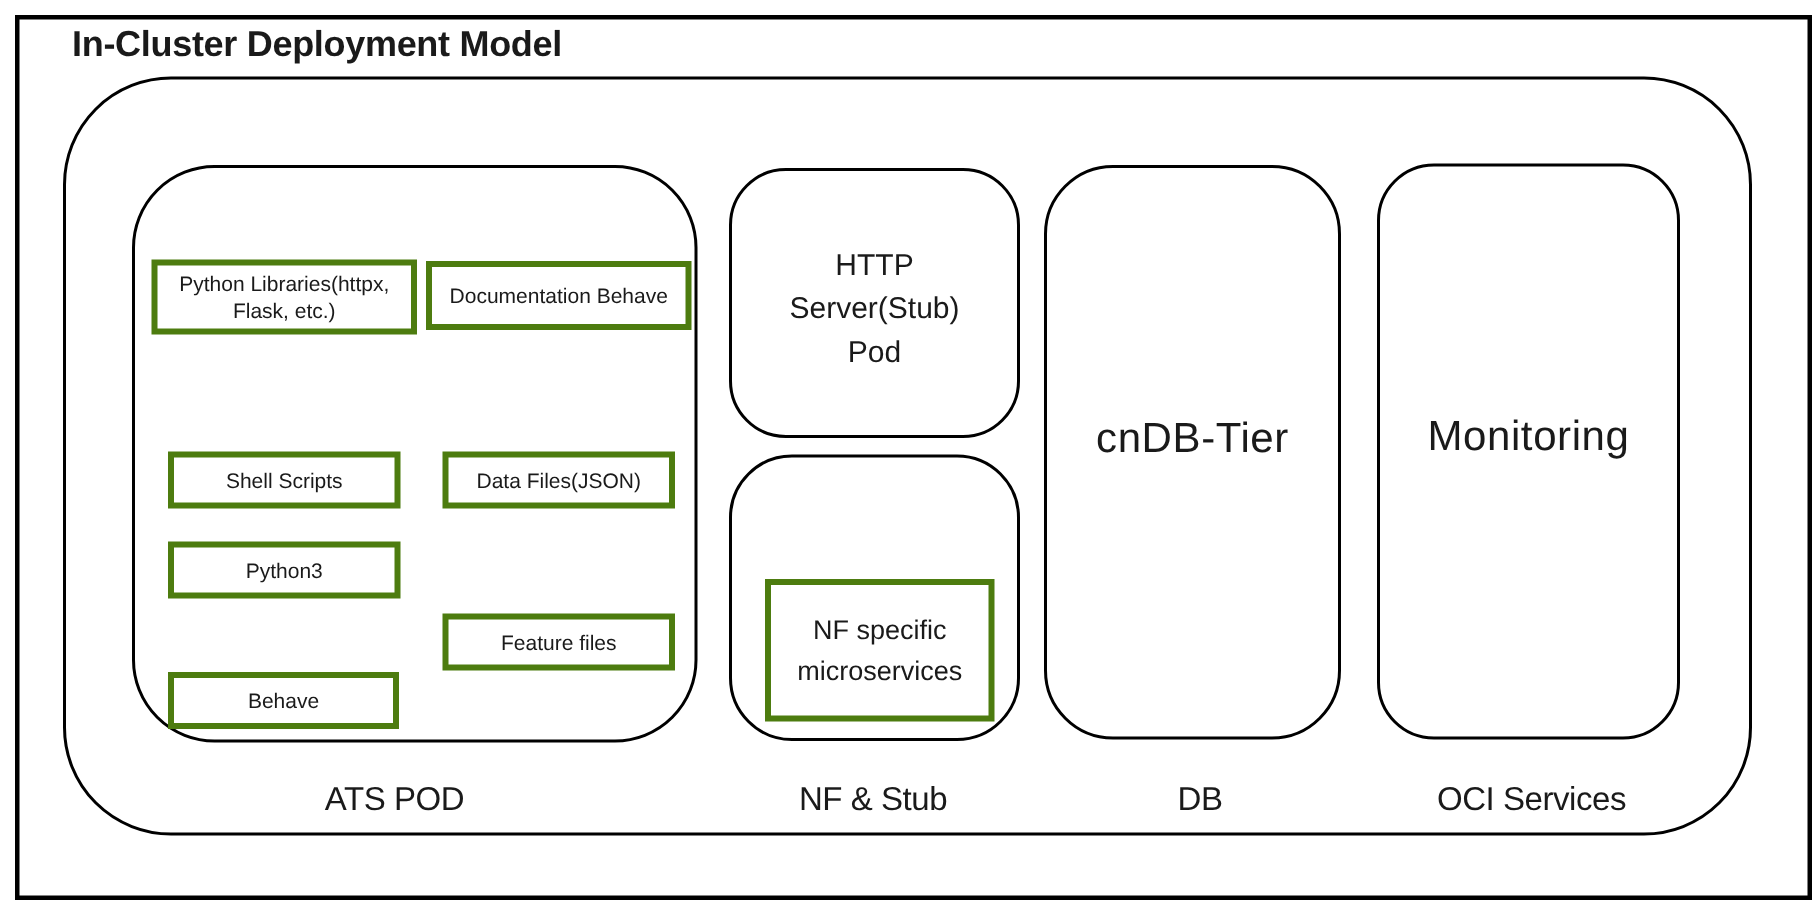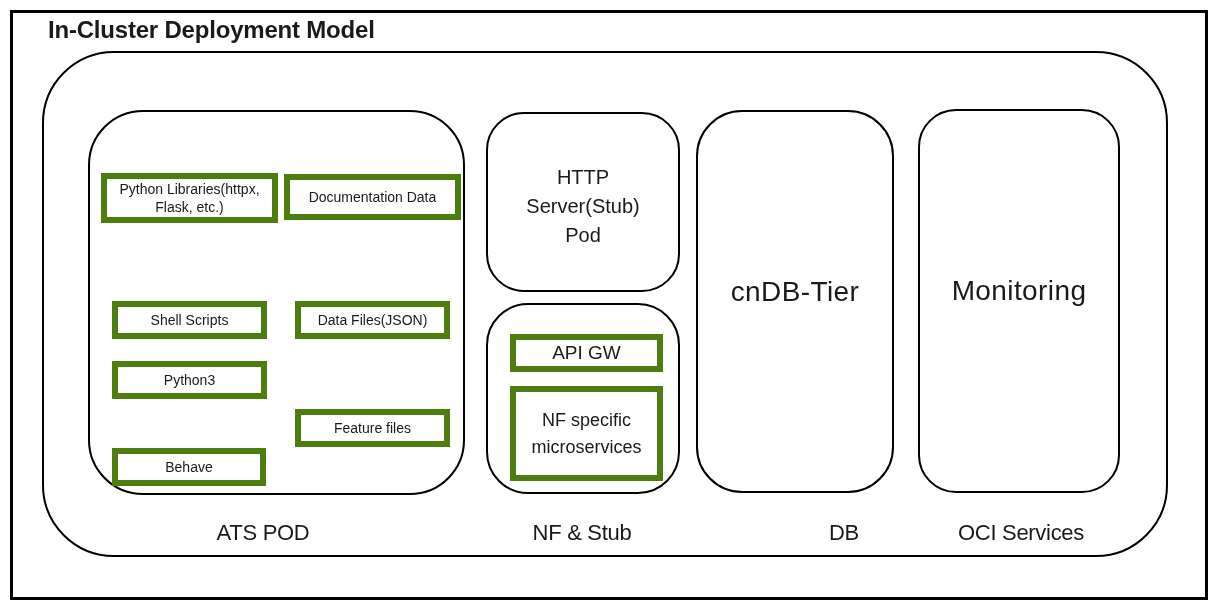--- a/index.html
+++ b/index.html
@@ -47,21 +47,21 @@
   }
 
   .sec-ats      { left: 88px;  top: 110px; width: 377px; height: 385px; border-radius: 55px; }
   .sec-http     { left: 486px; top: 112px; width: 194px; height: 180px; border-radius: 38px; }
   .sec-nf-lower { left: 486px; top: 303px; width: 194px; height: 191px; border-radius: 42px; }
   .sec-cndb     { left: 696px; top: 110px; width: 198px; height: 383px; border-radius: 46px; }
   .sec-oci      { left: 918px; top: 109px; width: 202px; height: 384px; border-radius: 38px; padding-left: 15px; }
 
   .box {
     position: absolute;
-    border: 6px solid #4d7c0f;
+    border: 4px solid #4d7c0f;
     background: #ffffff;
     display: flex;
     align-items: center;
     justify-content: center;
     text-align: center;
     font-size: 14px;
     line-height: 18px;
     padding: 2px 6px;
   }
 
@@ -97,40 +97,40 @@
     position: absolute;
     top: 520px;
     transform: translateX(-50%);
     font-size: 22px;
     font-weight: normal;
     letter-spacing: -0.3px;
     white-space: nowrap;
   }
   .lbl-ats { left: 263px; }
   .lbl-nf  { left: 582px; }
-  .lbl-db  { left: 800px; margin-left: 44px; }
+  .lbl-db  { left: 800px; }
   .lbl-oci { left: 1021px; }
 </style>
 </head>
 <body>
 
 <div class="canvas">
 
   <div class="frame"></div>
 
   <div class="title">In-Cluster Deployment Model</div>
 
   <div class="cluster"></div>
 
   <div class="section sec-ats">
     <div class="box b-pylib">
       <span>Python Libraries(httpx, Flask, etc.)</span>
     </div>
     <div class="box b-doc">
-      <span>Documentation Data</span>
+      <span>Documentation Behave</span>
     </div>
     <div class="box b-shell">
       <span>Shell Scripts</span>
     </div>
     <div class="box b-data">
       <span>Data Files(JSON)</span>
     </div>
     <div class="box b-py3">
       <span>Python3</span>
     </div>
@@ -142,23 +142,20 @@
     </div>
   </div>
 
   <div class="section sec-http">
     <div class="sec-text http-text">
       <span>HTTP Server(Stub) Pod</span>
     </div>
   </div>
 
   <div class="section sec-nf-lower">
-    <div class="box b-apigw">
-      <span>API GW</span>
-    </div>
     <div class="box b-micro">
       <span>NF specific microservices</span>
     </div>
   </div>
 
   <div class="section sec-cndb">
     <div class="sec-text big-text">cnDB-Tier</div>
   </div>
 
   <div class="section sec-oci">

